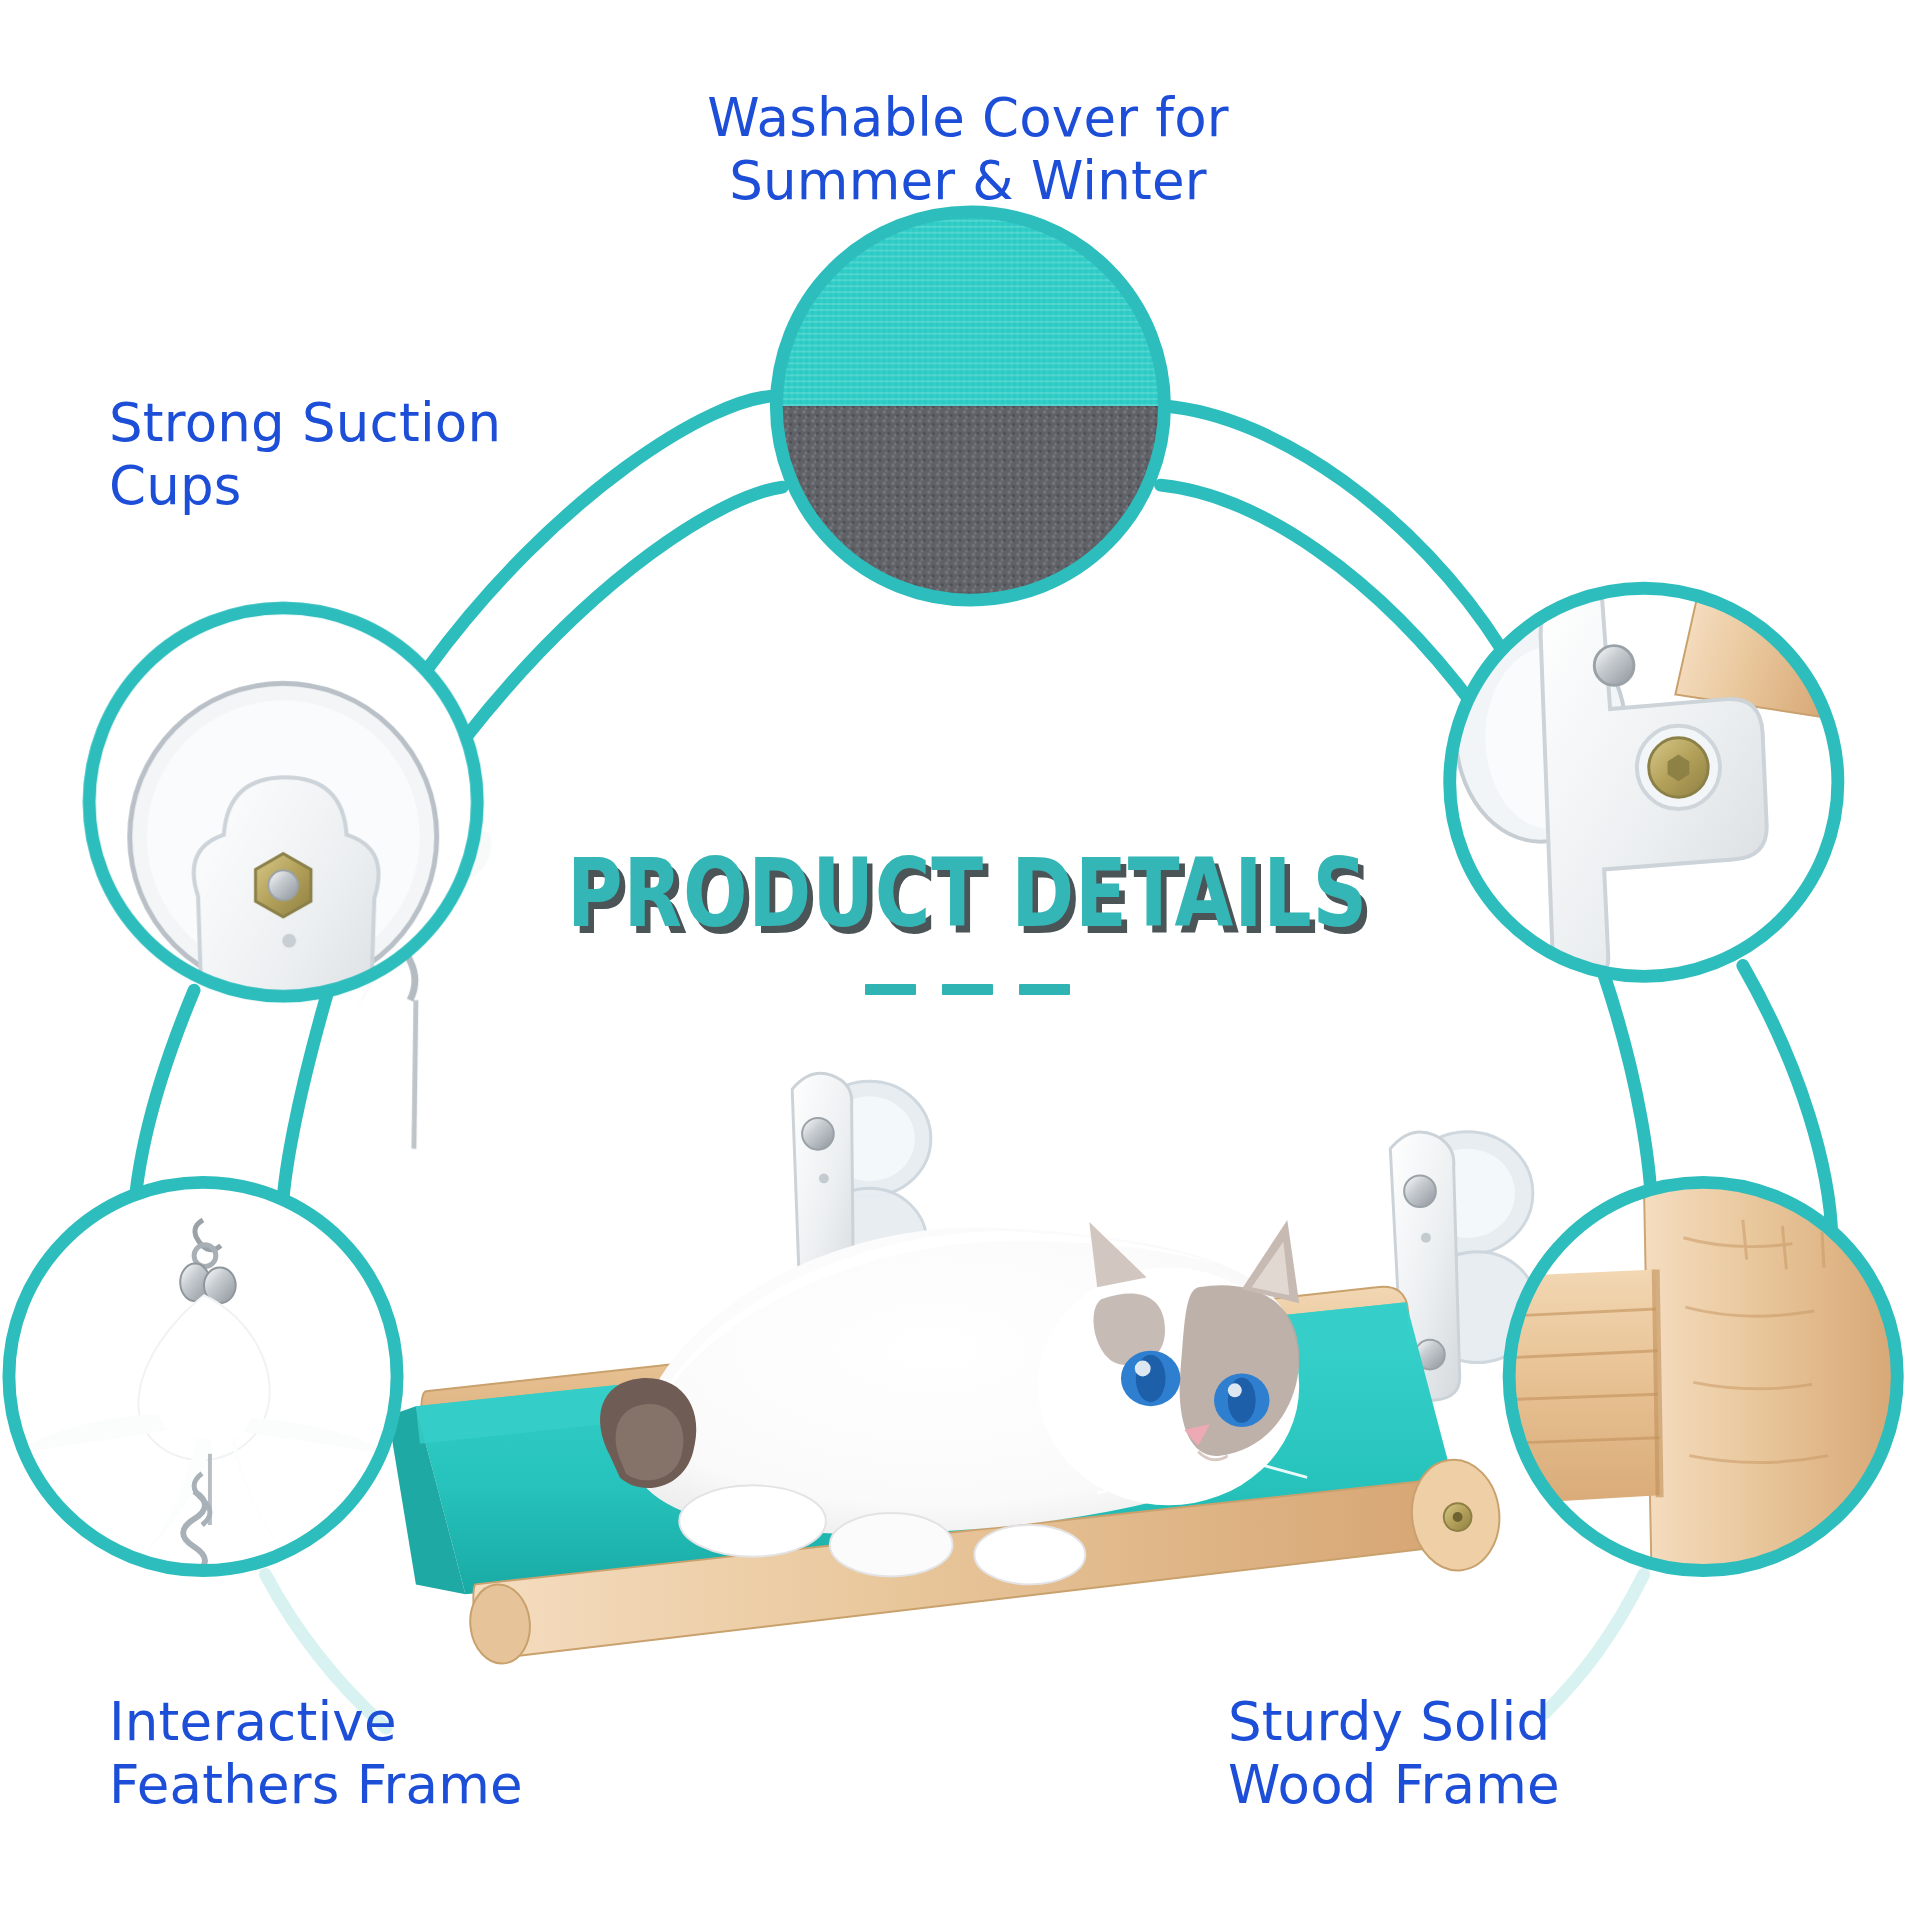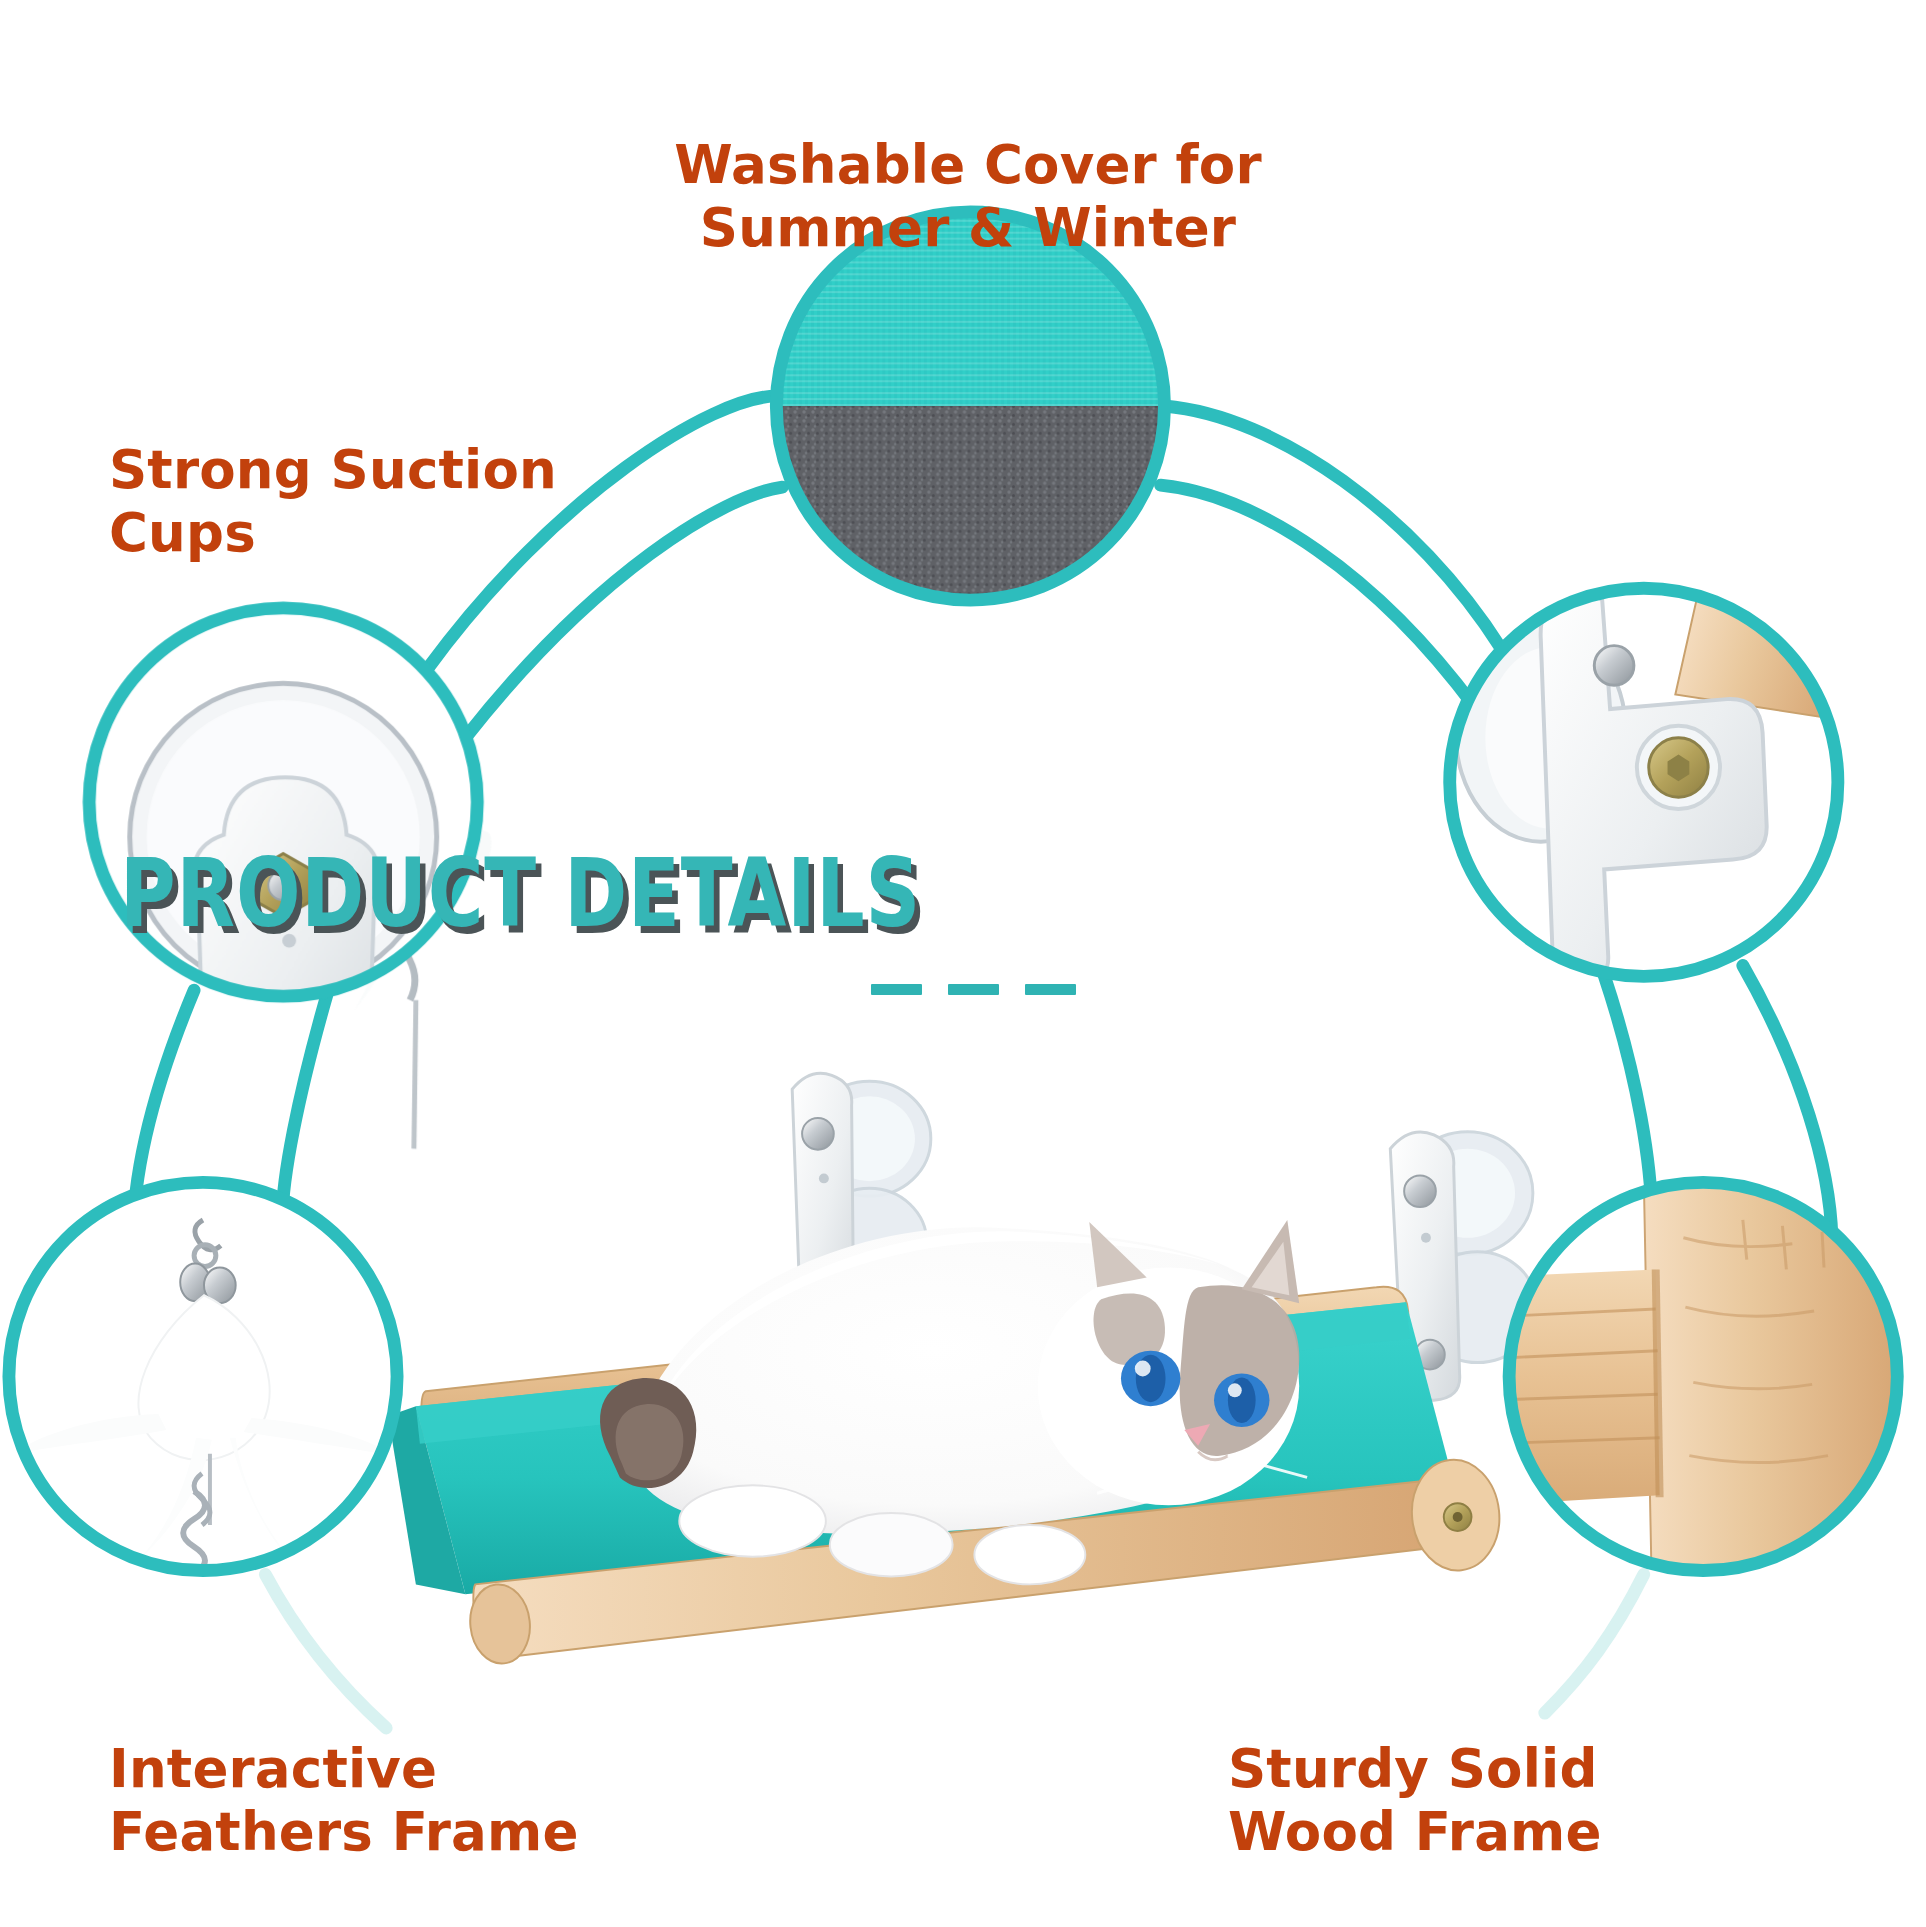--- a/index.html
+++ b/index.html
@@ -8,36 +8,35 @@
     background:#ffffff;
     font-family:"DejaVu Sans", sans-serif;
     overflow:hidden;
     position:relative;
   }
   #stage{position:absolute;inset:0;width:1927px;height:1928px;}
 
   
   .label{
     position:absolute;
-    color:#c2410c;
+    color:#1d4ed8;
     font-family:"DejaVu Sans", sans-serif;
     font-size:53px;
     line-height:1.18;
-    font-weight:700;
+    font-weight:400;
     letter-spacing:0.2px;
     white-space:pre-line;
-    margin-top:47px;
   }
   .label.right{}
 
   
   #title-block{
     position:absolute;
-    left:12px;right:0;top:838px;
-    text-align:left;
+    left:0;right:0;top:838px;
+    text-align:center;
     pointer-events:none;
     margin-left:8px;
   }
   #product-title{
     display:inline-block;
     font-family:"DejaVu Sans", sans-serif;
     font-weight:bold;
     font-size:95px;
     letter-spacing:1px;
     color:#35b6b6;

